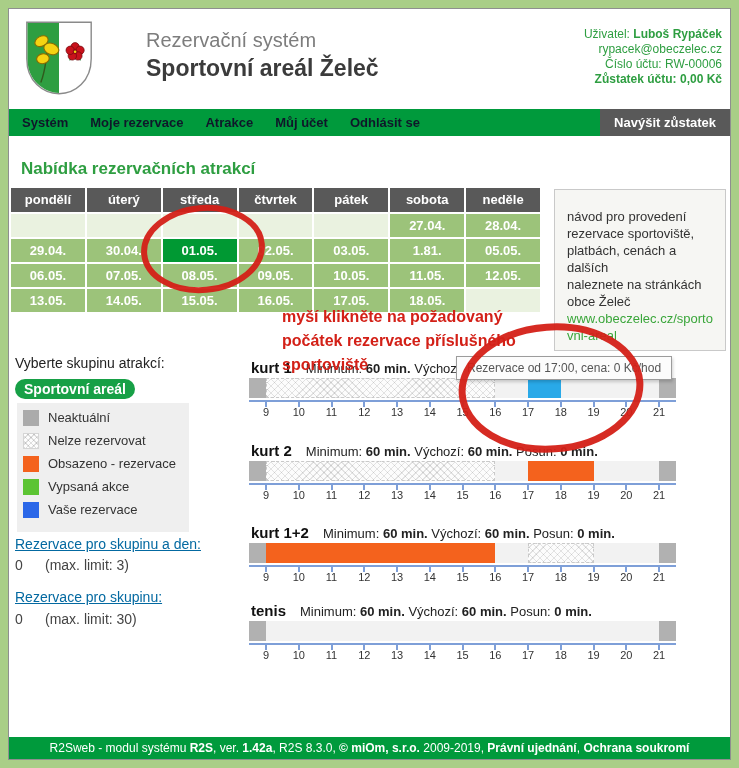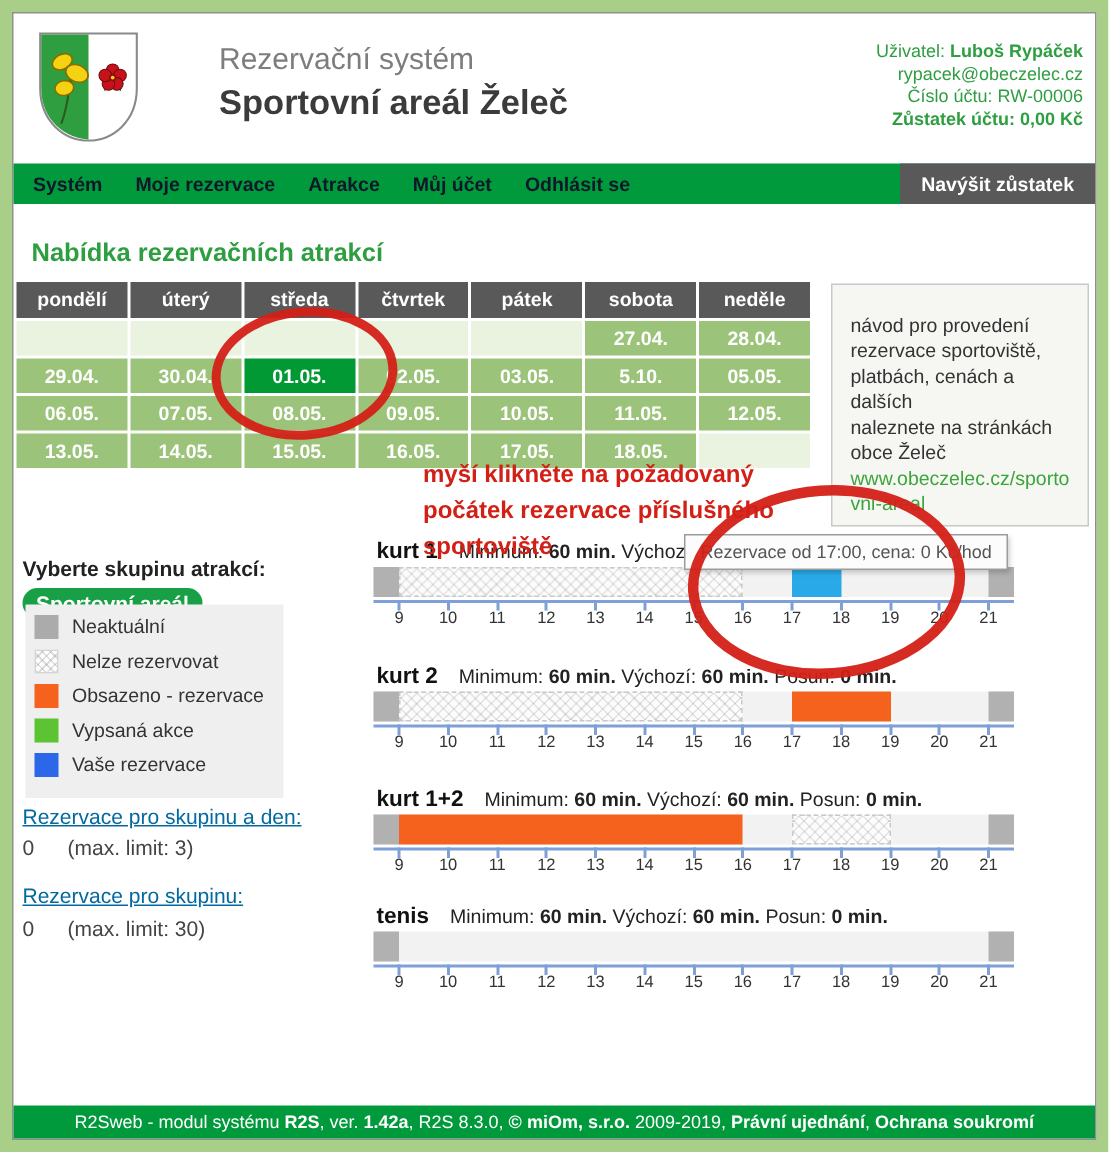--- a/index.html
+++ b/index.html
@@ -32,22 +32,22 @@
   .cal-c.sel{background:var(--selected-day);}
   
   #info-panel{position:absolute;left:545px;top:180px;width:172px;height:162px;background:#f6f6f3;
               border:1px solid #c9c9c9;box-sizing:border-box;padding:18px 10px 0 12px;
               font-size:13px;line-height:17px;color:#333;}
   #info-link{color:#3aa63a;text-decoration:none;overflow-wrap:anywhere;display:inline-block;cursor:pointer;}
   
   #red-note{position:absolute;left:273px;top:296px;font-size:16px;font-weight:bold;
             color:var(--annotation-red);line-height:24px;z-index:6;}
   
-  #group-label{position:absolute;left:6px;top:362px;font-size:14px;font-weight:bold;color:#222;}
-  #group-btn{position:absolute;left:6px;top:383px;background:#17A046;color:#fff;font-size:14px;
+  #group-label{position:absolute;left:6px;top:346px;font-size:14px;font-weight:normal;color:#222;}
+  #group-btn{position:absolute;left:6px;top:370px;background:#17A046;color:#fff;font-size:14px;
              font-weight:bold;padding:2px 9px;cursor:pointer;border-radius:10px;}
   #legend{position:absolute;left:8px;top:394px;width:172px;background:#efefef;padding:7px 0 7px 6px;box-sizing:border-box;}
   .lg-row{display:flex;align-items:flex-start;height:23px;}
   .sw{width:16px;height:16px;margin-right:9px;flex:0 0 16px;}
   .sw-gray{background:#ABABAB;}
   .sw-hatch{background-color:#fdfdfd;border:1px solid #d5d5d5;box-sizing:border-box;
     background-image:repeating-linear-gradient(45deg,rgba(0,0,0,0.12) 0 1px,transparent 1px 4px),
                      repeating-linear-gradient(-45deg,rgba(0,0,0,0.12) 0 1px,transparent 1px 4px);}
   .sw-orange{background:var(--occupied-orange);}
   .sw-blue{background:var(--my-blue);}
@@ -161,21 +161,21 @@
         <div class="cal-c empty"></div>
         <div class="cal-c empty"></div>
         <div class="cal-c empty"></div>
         <div class="cal-c day">27.04.</div>
         <div class="cal-c day">28.04.</div>
         <div class="cal-c day">29.04.</div>
         <div class="cal-c day">30.04.</div>
         <div class="cal-c day sel">01.05.</div>
         <div class="cal-c day">02.05.</div>
         <div class="cal-c day">03.05.</div>
-        <div class="cal-c day">5.10.</div>
+        <div class="cal-c day">1.81.</div>
         <div class="cal-c day">05.05.</div>
         <div class="cal-c day">06.05.</div>
         <div class="cal-c day">07.05.</div>
         <div class="cal-c day">08.05.</div>
         <div class="cal-c day">09.05.</div>
         <div class="cal-c day">10.05.</div>
         <div class="cal-c day">11.05.</div>
         <div class="cal-c day">12.05.</div>
         <div class="cal-c day">13.05.</div>
         <div class="cal-c day">14.05.</div>

